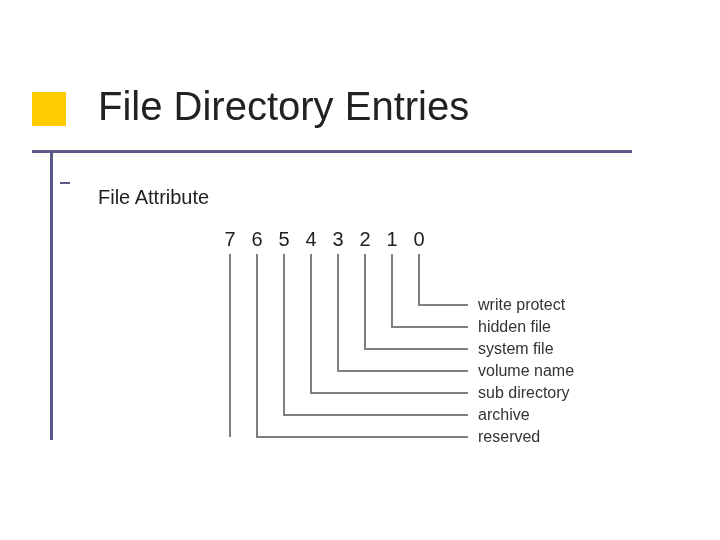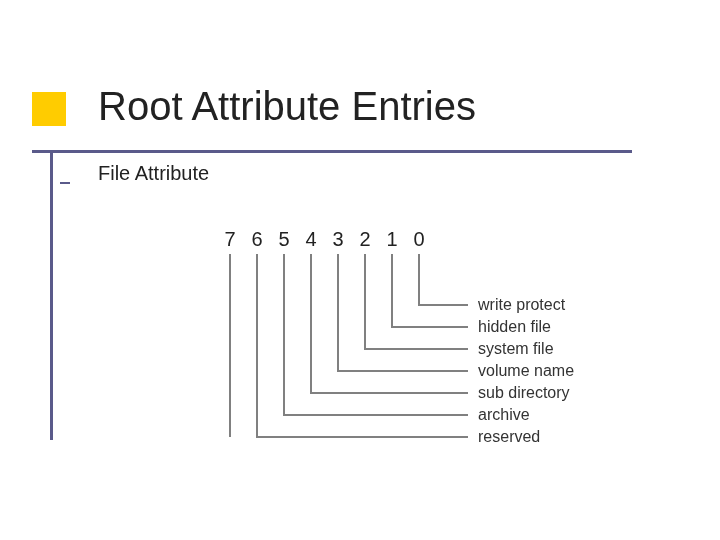--- a/index.html
+++ b/index.html
@@ -51,23 +51,23 @@
   }
 </style>
 </head>
 <body>
 
 <div class="accent-square" style="left:32px; top:92px; width:34px; height:34px;"></div>
 <div class="accent-line" style="left:32px; top:150px; width:600px; height:3px;"></div>
 <div class="accent-line" style="left:50px; top:150px; width:3px; height:290px;"></div>
 <div class="tick-dash" style="left:60px; top:182px;"></div>
 
-<div class="title" style="left:98px; top:84px;">Root Attribute Entries</div>
+<div class="title" style="left:98px; top:84px;">File Directory Entries</div>
 
-<div class="subtitle" style="left:98px; top:162px;">File Attribute</div>
+<div class="subtitle" style="left:98px; top:186px;">File Attribute</div>
 
 <svg class="diagram" width="720" height="540" style="left:0; top:0;">
 
   <g>
     <text class="bitnum" x="230" y="246" text-anchor="middle">7</text>
     <text class="bitnum" x="257" y="246" text-anchor="middle">6</text>
     <text class="bitnum" x="284" y="246" text-anchor="middle">5</text>
     <text class="bitnum" x="311" y="246" text-anchor="middle">4</text>
     <text class="bitnum" x="338" y="246" text-anchor="middle">3</text>
     <text class="bitnum" x="365" y="246" text-anchor="middle">2</text>

